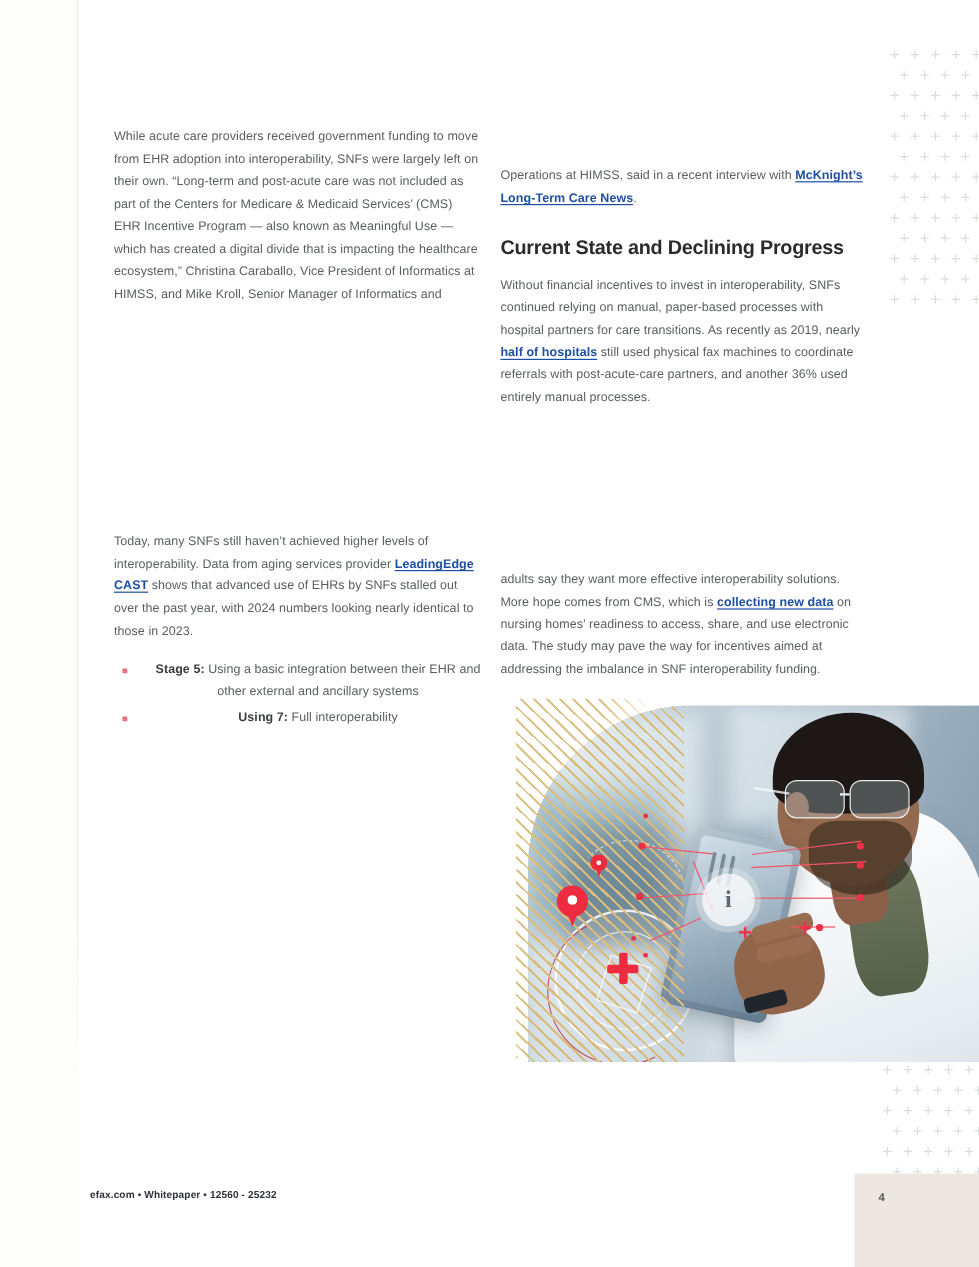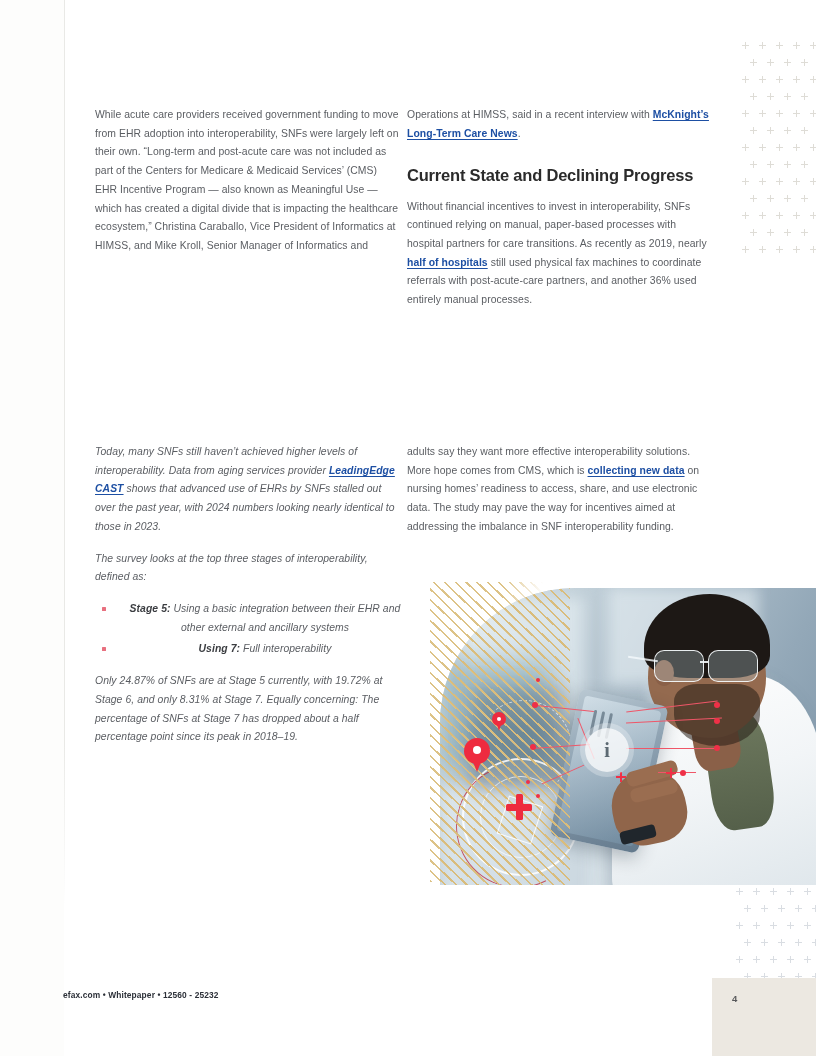--- a/index.html
+++ b/index.html
@@ -64,21 +64,21 @@
     background:#f9bd6c;
   }
   .header-square {
     position:absolute; right:24px; top:18px; width:14px; height:14px;
     background:#f9bd6c;
   }
 
   
   .col { position:absolute; }
   .col-left  { left:95px;  width:307px; }
-  .col-right { left:407px; width:305px; }
+  .col-right { left:417px; width:305px;margin-top:32px; }
 
   h2.sec {
     font-size:16.5px; font-weight:700; color:#2b2b2b;
     line-height:1.28; letter-spacing:-.2px;
     margin-bottom:11px;
   }
   h1.big {
     position:absolute; left:95px; top:385px;
     font-size:25.5px; font-weight:800; color:#2e3034;
     letter-spacing:-.4px;
@@ -335,21 +335,21 @@
 
   .hex {
     position:absolute; left:62px; top:212px; width:36px; height:40px;
     border:1.3px solid rgba(255,255,255,.85);
     transform:rotate(18deg);
     z-index:8;
   }
 
   
   .footer-text {
-    position:absolute; left:63px; top:990px;
+    position:absolute; left:75px; top:990px;
     font-size:8.4px; font-weight:bold; letter-spacing:.12px; color:#2c3038;
   }
   .page-block {
     position:absolute; left:712px; top:978px; width:104px; height:78px;
     background:#ece8e1;
   }
   .page-num {
     position:absolute; left:20px; top:15px;
     font-size:9.5px; font-weight:bold; color:#57585a;
   }
@@ -461,34 +461,32 @@
     <p class="body">While acute care providers received government funding to move from EHR adoption into interoperability, SNFs were largely left on their own. “Long-term and post-acute care was not included as part of the Centers for Medicare &amp; Medicaid Services’ (CMS) EHR Incentive Program — also known as Meaningful Use — which has created a digital divide that is impacting the healthcare ecosystem,” Christina Caraballo, Vice President of Informatics at HIMSS, and Mike Kroll, Senior Manager of Informatics and</p>
   </div>
 
   <div class="col col-right" style="top:106px;">
     <p class="body"><span>Operations at HIMSS, said in a recent interview with </span><a class="lnk" href="#">McKnight’s Long-Term Care News</a><span>.</span></p>
     <h2 class="sec" style="margin-top:22px;">Current State and Declining Progress</h2>
     <p class="body"><span>Without financial incentives to invest in interoperability, SNFs continued relying on manual, paper-based processes with hospital partners for care transitions. As recently as 2019, nearly </span><a class="lnk" href="#">half of hospitals</a><span> still used physical fax machines to coordinate referrals with post-acute-care partners, and another 36% used entirely manual processes.</span></p>
   </div>
 
 
-  <div class="col col-left" style="top:443px;font-style:italic;">
+  <div class="col col-left" style="top:443px;">
     <p class="body"><span>Today, many SNFs still haven’t achieved higher levels of interoperability. Data from aging services provider </span><a class="lnk" href="#">LeadingEdge CAST</a><span> shows that advanced use of EHRs by SNFs stalled out over the past year, with 2024 numbers looking nearly identical to those in 2023.</span></p>
-    <p class="body">The survey looks at the top three stages of interoperability, defined as:</p>
 
     <ul class="stages">
       <li>
         <span class="bullet"></span><b>Stage 5:</b><span> Using a basic integration between their EHR and other external and ancillary systems</span>
       </li>
       <li>
         <span class="bullet"></span><b>Using 7:</b><span> Full interoperability</span>
       </li>
     </ul>
 
-    <p class="body">Only 24.87% of SNFs are at Stage 5 currently, with 19.72% at Stage 6, and only 8.31% at Stage 7. Equally concerning: The percentage of SNFs at Stage 7 has dropped about a half percentage point since its peak in 2018–19.</p>
   </div>
 
   <div class="col col-right" style="top:443px;">
     <p class="body"><span>adults say they want more effective interoperability solutions. More hope comes from CMS, which is </span><a class="lnk" href="#">collecting new data</a><span> on nursing homes’ readiness to access, share, and use electronic data. The study may pave the way for incentives aimed at addressing the imbalance in SNF interoperability funding.</span></p>
   </div>
 
   <div class="stripes-out"></div>
 
   <div class="hero">
     <div class="hero-photo">

